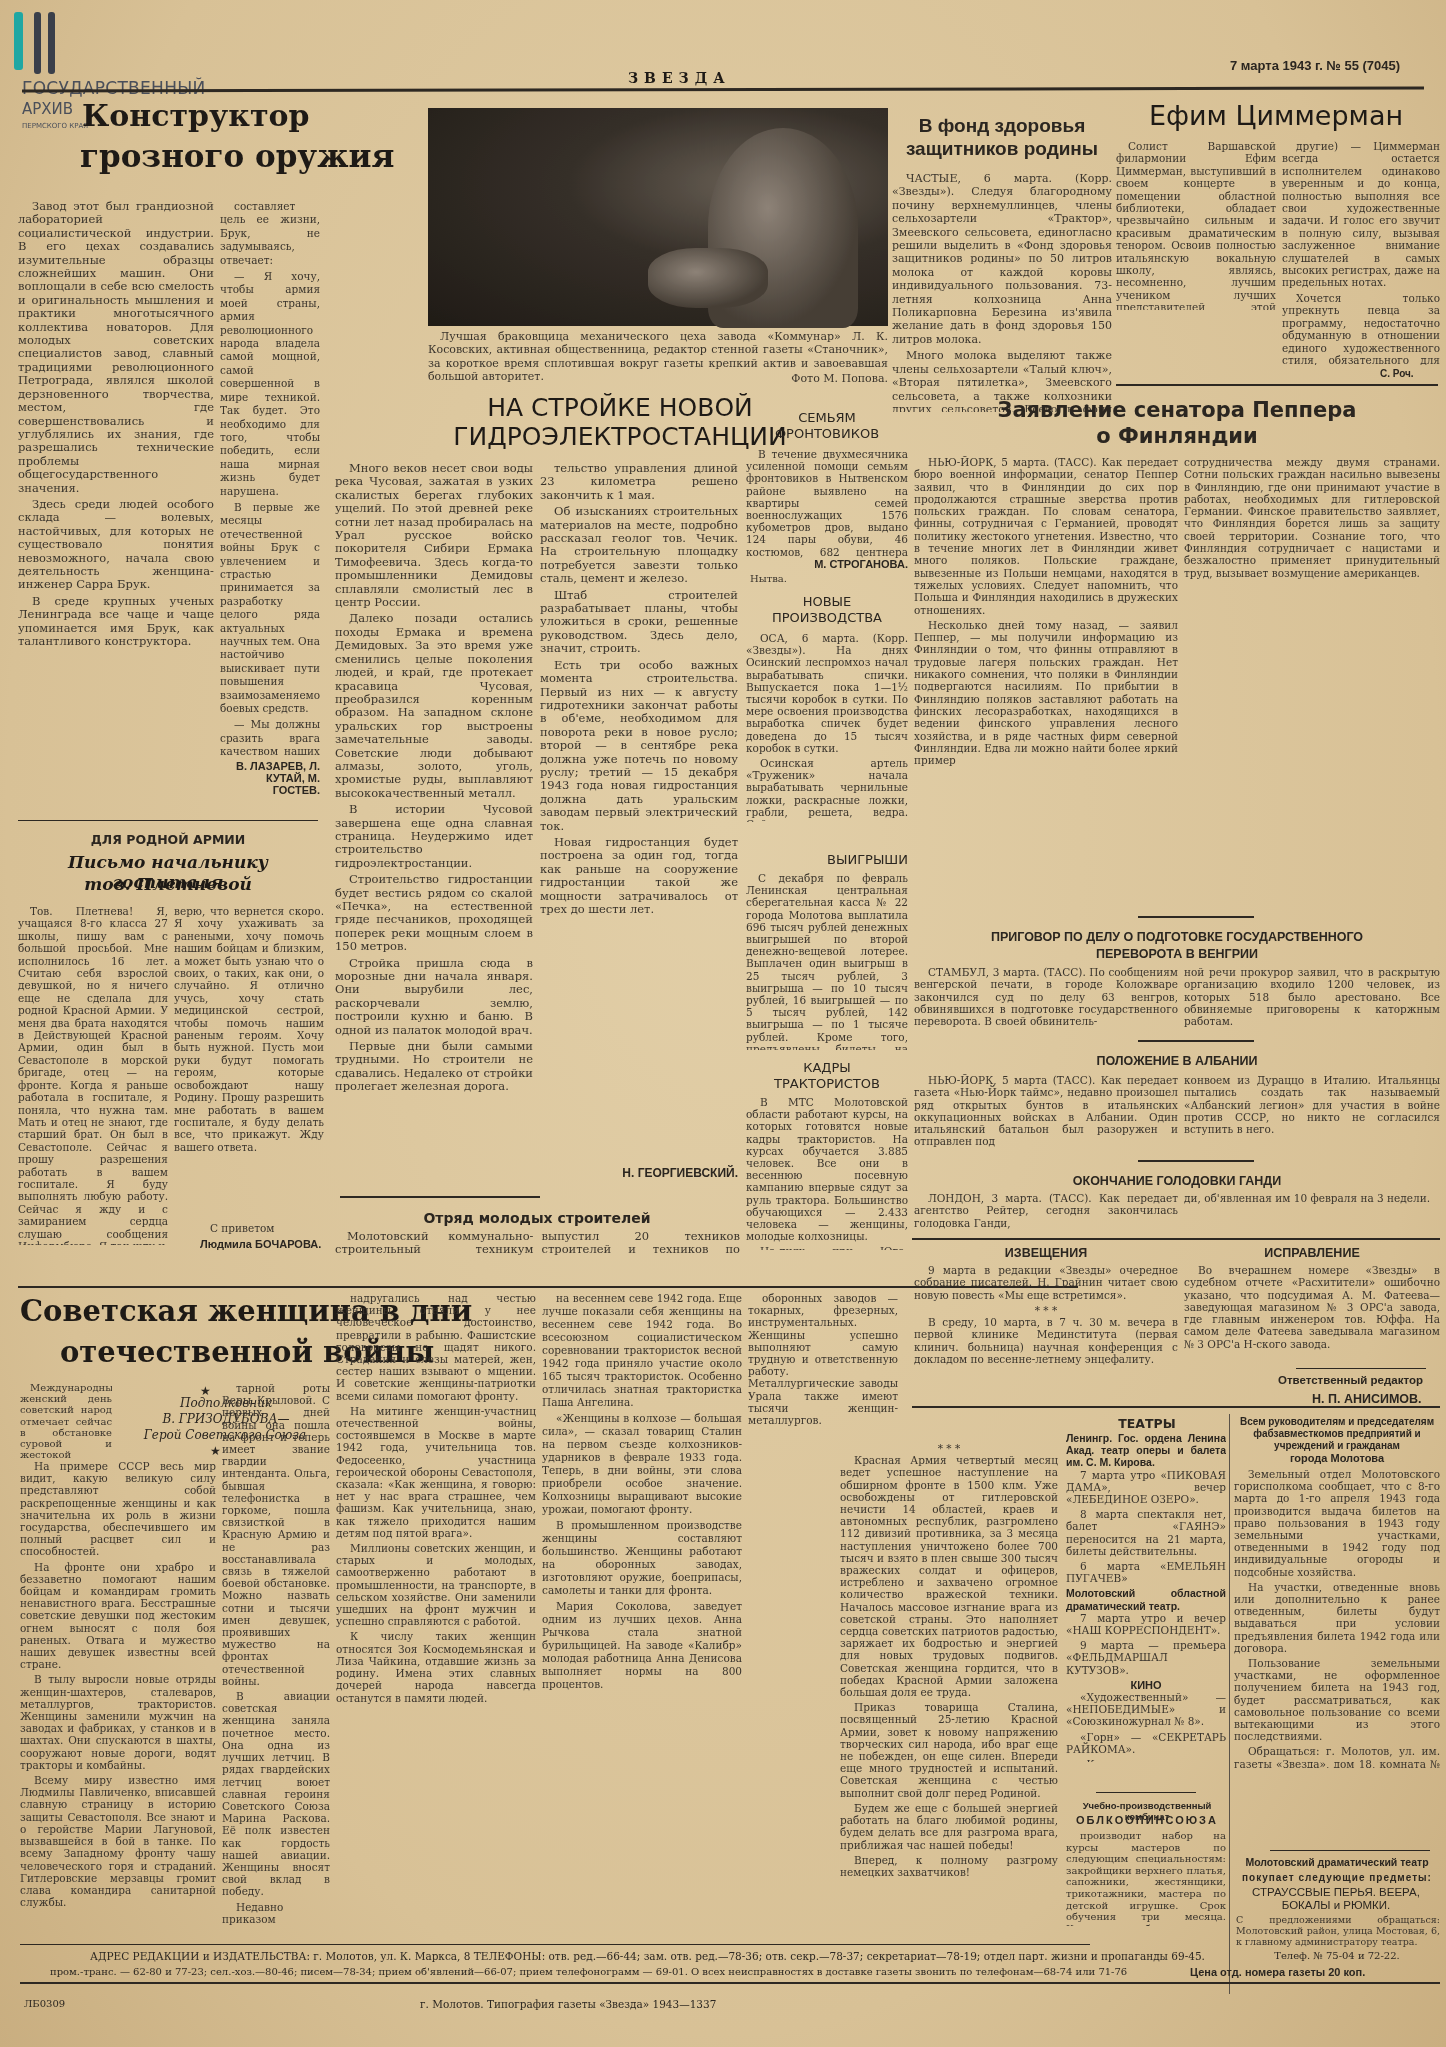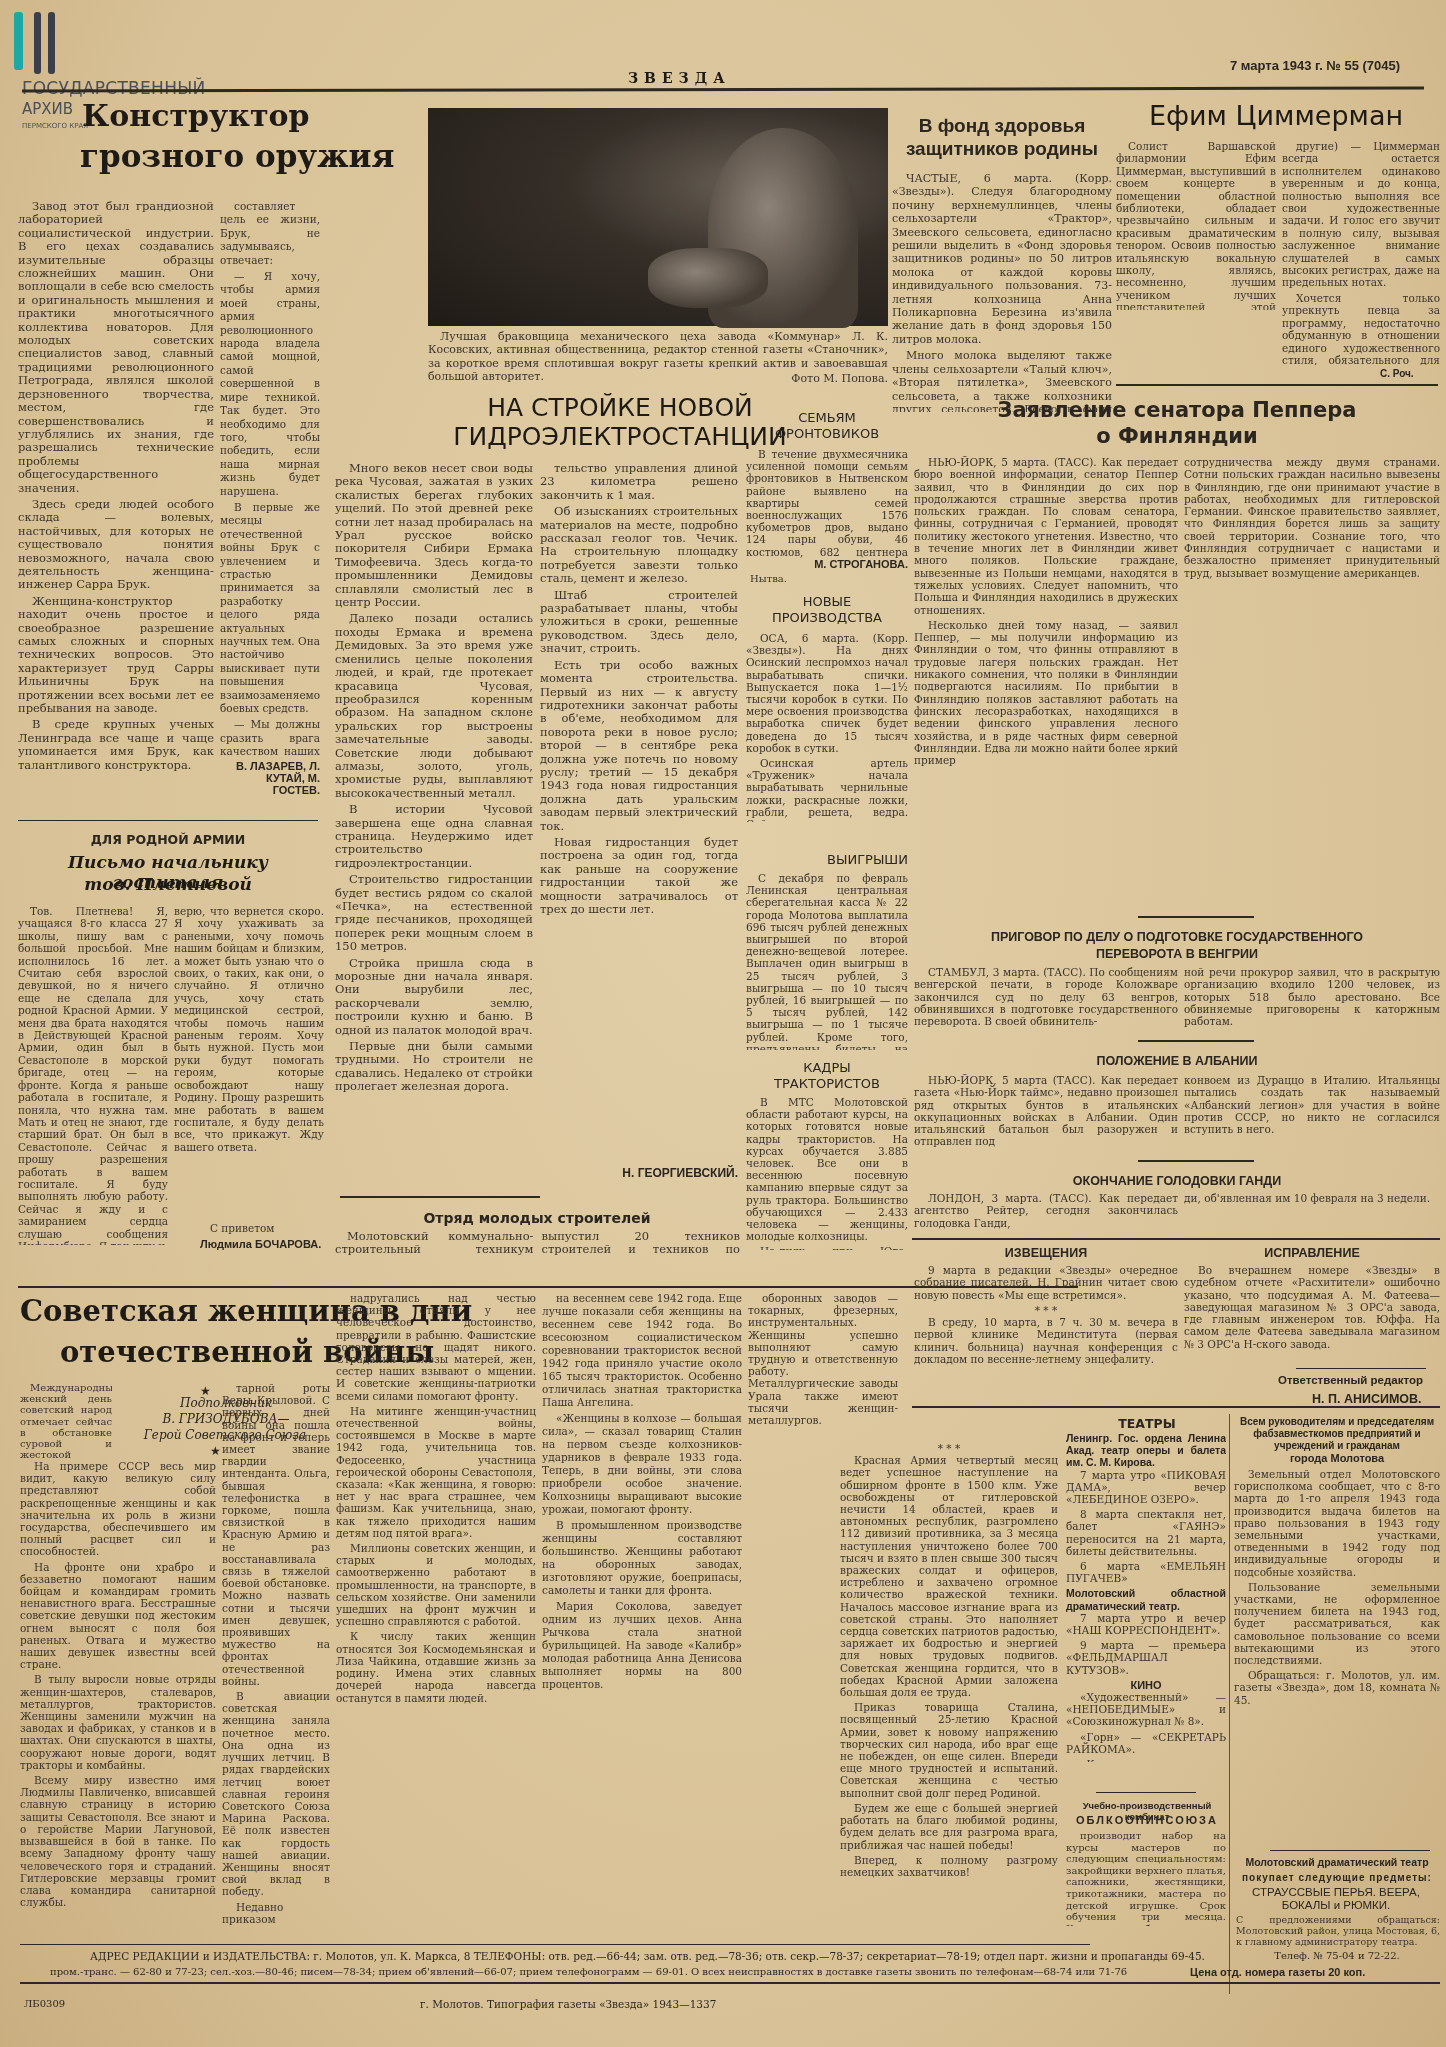--- a/index.html
+++ b/index.html
@@ -56,21 +56,20 @@
   <div class="abs head-serif" style="left:628px;top:70px;font-size:14px;letter-spacing:6px;">ЗВЕЗДА</div>
   <div class="abs cond" style="left:1230px;top:58px;font-size:13px;">7 марта 1943 г. № 55 (7045)</div>
   <div class="rule" style="left:22px;top:88px;width:1402px;height:3px;transform:rotate(-0.12deg);"></div>
 
   <div class="abs head-serif" style="left:82px;top:98px;font-size:30px;">Конструктор</div>
   <div class="abs head-serif" style="left:80px;top:138px;font-size:31px;">грозного оружия</div>
 
   <div class="abs txt" style="left:18px;top:200px;width:196px;height:600px;">
     <p>Завод этот был грандиозной лабораторией социалистической индустрии. В его цехах создавались изумительные образцы сложнейших машин. Они воплощали в себе всю смелость и оригинальность мышления и практики многотысячного коллектива новаторов. Для молодых советских специалистов завод, славный традициями революционного Петрограда, являлся школой дерзновенного творчества, местом, где совершенствовались и углублялись их знания, где разрешались технические проблемы общегосударственного значения.</p>
     <p>Здесь среди людей особого склада — волевых, настойчивых, для которых не существовало понятия невозможного, начала свою деятельность женщина-инженер Сарра Брук.</p>
-    <p>Женщина-конструктор находит очень простое и своеобразное разрешение самых сложных и спорных технических вопросов. Это характеризует труд Сарры Ильиничны Брук на протяжении всех восьми лет ее пребывания на заводе.</p>
     <p>В среде крупных ученых Ленинграда все чаще и чаще упоминается имя Брук, как талантливого конструктора.</p>
   </div>
   <div class="abs txt" style="left:220px;top:200px;width:100px;height:560px;font-size:10.5px;">
     <p>составляет цель ее жизни, Брук, не задумываясь, отвечает:</p>
     <p>— Я хочу, чтобы армия моей страны, армия революционного народа владела самой мощной, самой совершенной в мире техникой. Так будет. Это необходимо для того, чтобы победить, если наша мирная жизнь будет нарушена.</p>
     <p>В первые же месяцы отечественной войны Брук с увлечением и страстью принимается за разработку целого ряда актуальных научных тем. Она настойчиво выискивает пути повышения взаимозаменяемости боевых средств.</p>
     <p>— Мы должны сразить врага качеством наших систем, — учит она своих товарищей по работе. Но качество надо сочетать с удешевлением производства.</p>
 
   </div>
   <div class="abs cond" style="left:220px;top:760px;width:100px;font-size:11px;text-align:right;">В. ЛАЗАРЕВ, Л. КУТАЙ, М. ГОСТЕВ.</div>
@@ -263,20 +262,21 @@
   <div class="abs cond center" style="left:1066px;top:1814px;width:162px;font-size:11px;letter-spacing:2px;">ОБЛКООПИНСОЮЗА</div>
   <div class="abs txt" style="left:1066px;top:1830px;width:160px;height:96px;font-size:10px;line-height:11.6px;">
     <p>производит набор на курсы мастеров по следующим специальностям: закройщики верхнего платья, сапожники, жестянщики, трикотажники, мастера по детской игрушке. Срок обучения три месяца. Курсанты обеспечиваются стипендией в размере 200 руб. в месяц.</p>
 
   </div>
 
   <div class="abs cond center" style="left:1234px;top:1416px;width:206px;font-size:10px;line-height:12px;">Всем руководителям и председателям фабзавместкомов предприятий и учреждений и гражданам</div>
   <div class="abs cond center" style="left:1234px;top:1452px;width:206px;font-size:11px;">города Молотова</div>
   <div class="abs txt" style="left:1234px;top:1468px;width:206px;height:300px;font-size:10.5px;line-height:12.2px;">
     <p>Земельный отдел Молотовского горисполкома сообщает, что с 8-го марта до 1-го апреля 1943 года производится выдача билетов на право пользования в 1943 году земельными участками, отведенными в 1942 году под индивидуальные огороды и подсобные хозяйства.</p>
+    <p>На участки, отведенные вновь или дополнительно к ранее отведенным, билеты будут выдаваться при условии предъявления билета 1942 года или договора.</p>
     <p>Пользование земельными участками, не оформленное получением билета на 1943 год, будет рассматриваться, как самовольное пользование со всеми вытекающими из этого последствиями.</p>
     <p>Обращаться: г. Молотов, ул. им. газеты «Звезда», дом 18, комната № 45.</p>
   </div>
 
   <div class="rule" style="left:1270px;top:1850px;width:160px;height:1px;"></div>
   <div class="abs cond center" style="left:1234px;top:1856px;width:206px;font-size:10.5px;">Молотовский драматический театр</div>
   <div class="abs cond center" style="left:1234px;top:1872px;width:206px;font-size:10px;letter-spacing:1px;">покупает следующие предметы:</div>
   <div class="abs center" style="left:1238px;top:1886px;width:196px;font-size:11.5px;line-height:13px;font-family:'Liberation Sans',sans-serif;">СТРАУССВЫЕ ПЕРЬЯ. ВЕЕРА, БОКАЛЫ и РЮМКИ.</div>
   <div class="abs txt" style="left:1236px;top:1914px;width:204px;height:38px;font-size:9.5px;line-height:11px;">С предложениями обращаться: Молотовский район, улица Мостовая, 6, к главному администратору театра.</div>
   <div class="abs center" style="left:1234px;top:1950px;width:206px;font-size:10px;">Телеф. № 75-04 и 72-22.</div>

